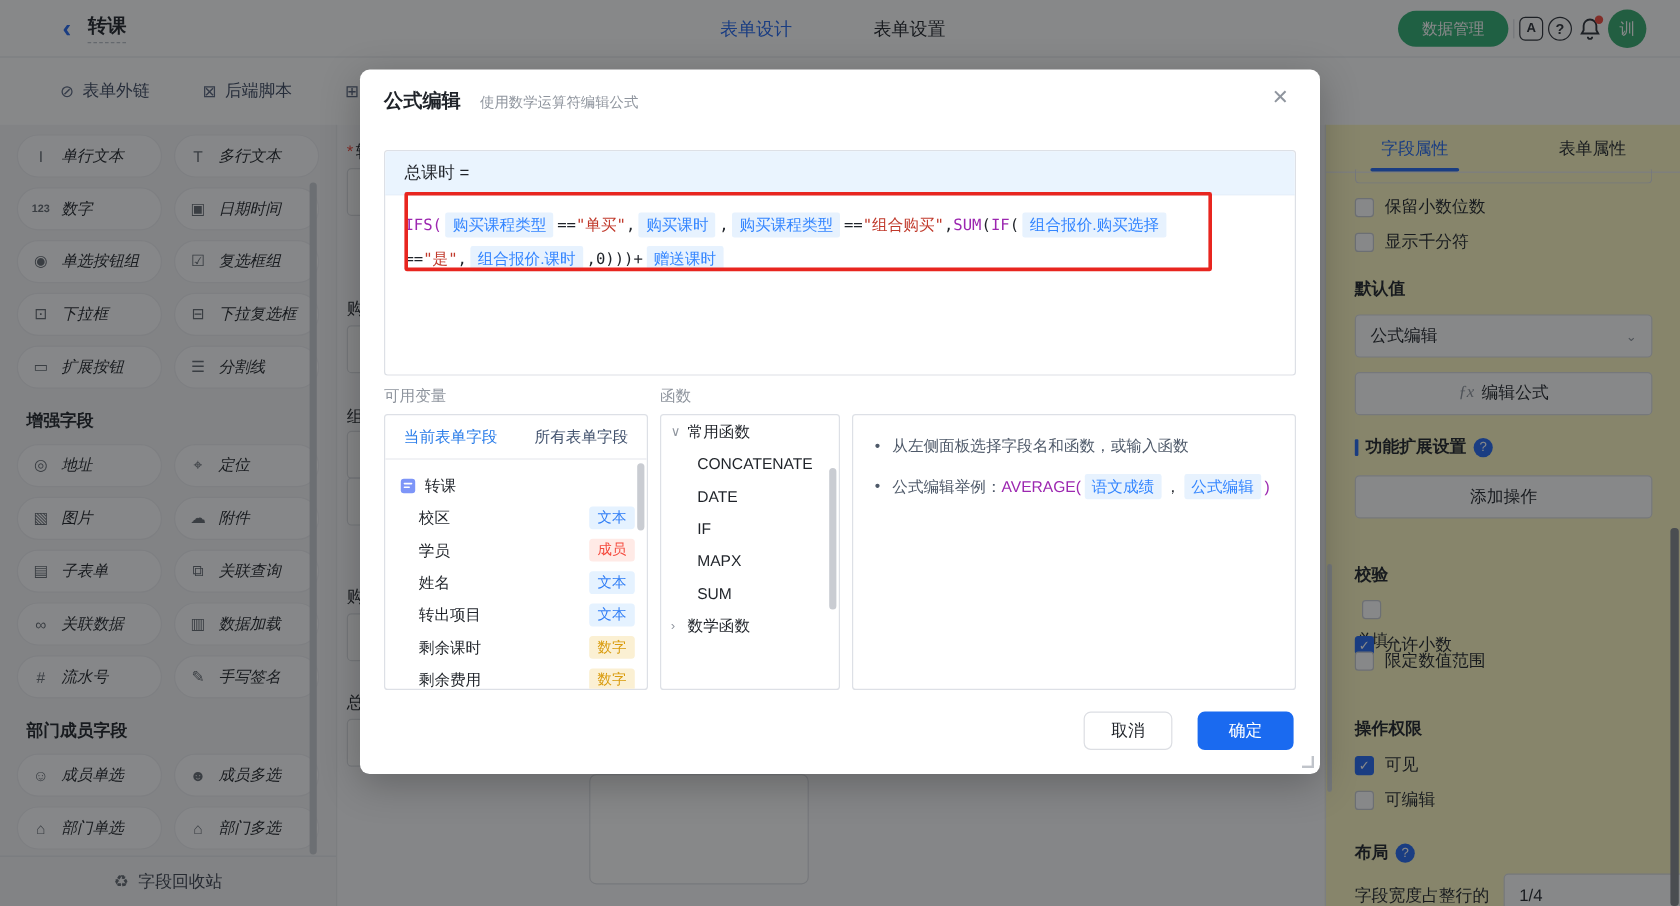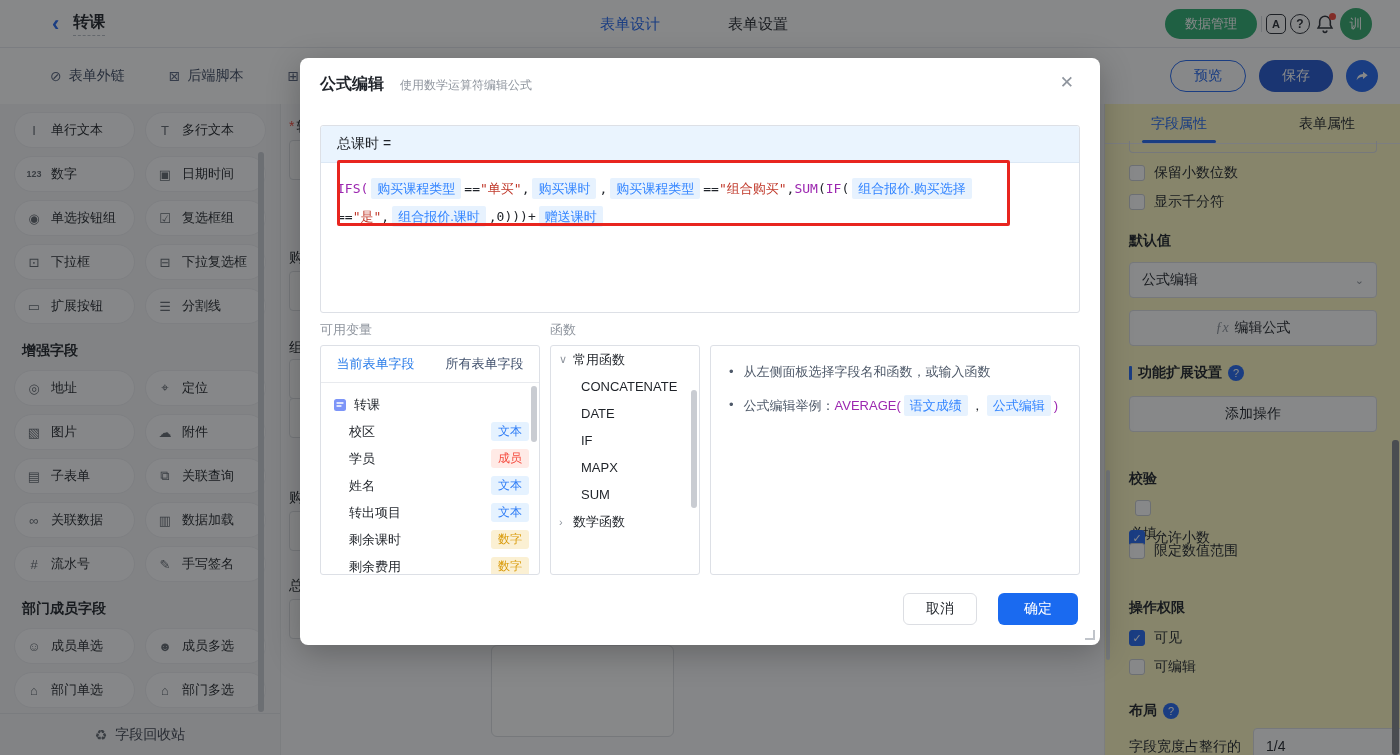--- a/index.html
+++ b/index.html
@@ -42,21 +42,21 @@
                display:flex; align-items:center; justify-content:center; }
 
   
   .sidebar { position:absolute; left:0; top:104px; width:280px; height:651px; background:#f4f5f7; z-index:1; }
   .sb-inner { padding:8px 14px 0 14px; }
   .sb-grid { display:grid; grid-template-columns:1fr 1fr; gap:8px 10px; }
   .pill { height:36px; background:#fdfdfe; border:1px solid #ececf0; border-radius:18px; display:flex;
           align-items:center; padding:0 10px; gap:8px; cursor:pointer; }
   .pill .glyph { width:18px; text-align:center; color:#646a73; font-size:13px; flex:0 0 18px; }
   .pill .glyph.small { font-size:9px; font-weight:700; letter-spacing:0; }
-  .pill .lbl { font-size:13px; color:#1f2329; white-space:nowrap; }
+  .pill .lbl { font-size:13px; color:#1f2329; white-space:nowrap;font-style:italic; }
   .sb-title { font-size:14px; font-weight:700; margin:18px 0 10px 8px; color:#1f2329; }
   .sb-scroll { position:absolute; right:16px; top:48px; width:6px; height:560px; background:#c9ccd2; border-radius:3px; }
   .recycle { position:absolute; left:0; bottom:0; width:280px; height:42px; border-top:1px solid #e4e6ea;
              display:flex; align-items:center; justify-content:center; gap:8px; font-size:14px; color:#3f4451;
              cursor:pointer; background:#f4f5f7; }
   .recycle .glyph { color:#646a73; font-size:14px; }
 
   
   .canvas { position:absolute; left:280px; top:104px; width:824px; height:651px; background:#fbfbfc;
             border-left:1px solid #e8eaed; z-index:1; }
@@ -201,29 +201,20 @@
       </span>
       <span class="tool-link">
         <span class="glyph">⊠</span>
         <span>后端脚本</span>
       </span>
       <span class="tool-link">
         <span class="glyph">⊞</span>
         <span>数据权</span>
       </span>
     </div>
-    <div class="tool-actions">
-      <button class="btn-preview">预览</button>
-      <button class="btn-save">保存</button>
-      <button class="btn-share">
-        <svg width="16" height="16" viewBox="0 0 24 24">
-            <path d="M13.5 5.5 L20.5 11 L13.5 16.5 V13 C9 13 6 15 4 18.2 C4.6 12.6 8.2 9.4 13.5 9 Z" fill="#fff"></path>
-          </svg>
-      </button>
-    </div>
   </div>
 
   <div class="sidebar">
     <div class="sb-inner">
       <div class="sb-grid">
         <div class="pill">
             <span class="glyph">I</span>
             <span class="lbl">单行文本</span>
           </div>
         <div class="pill">

